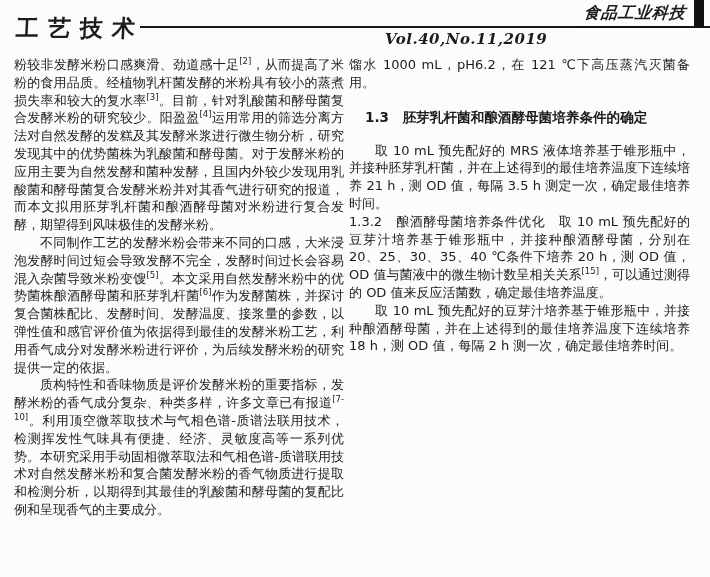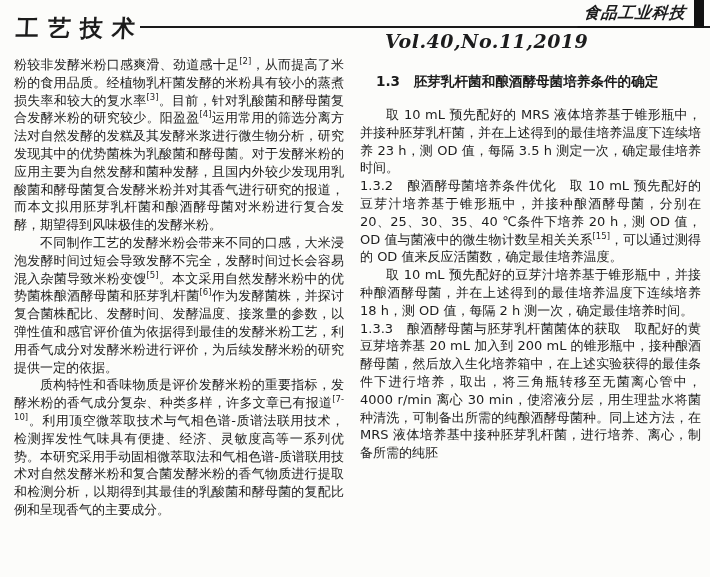--- a/index.html
+++ b/index.html
@@ -19,41 +19,41 @@
     transform:skewX(-3deg);
     white-space:nowrap;
   }
   .header-rule {
     position:absolute; left:140px; top:26px; width:570px; height:2px;
     background:#1a1a1a;
   }
   .issue {
     position:absolute; left:385px; top:30px;
     font-family:"DejaVu Serif","Liberation Serif",serif;
-    font-style:italic; font-weight:700; font-size:19px;
+    font-style:italic; font-weight:700; font-size:15px;
     letter-spacing:0.5px;
     text-align:center;
   }
   .journal-mark {
     position:absolute; right:6px; top:0;
     display:flex; align-items:stretch;
   }
   .journal-name {
     font-size:16px; font-weight:800; font-style:italic;
     letter-spacing:1px;
     border-bottom:2px solid #111;
     padding:3px 5px 1px 5px;
     transform:skewX(-6deg);
     white-space:nowrap;
   }
   .journal-bar { width:10px; background:#111; margin-left:3px; height:28px; }
   
   .columns {
     position:absolute; top:56px; left:14px;
-    display:flex; gap:16px;
+    display:flex; gap:5px;
   }
   .col {
     font-size:13px; line-height:17.8px;
     text-align:justify;
   }
   .col.left  { width:330px; }
   .col.right { width:341px; }
   .col p { margin:0; }
   .col p.indent { text-indent:2em; }
   .col h3 {
@@ -77,21 +77,21 @@
 
   <div class="columns">
 
     <section class="col left">
       <p>粉较非发酵米粉口感爽滑、劲道感十足<sup>[2]</sup>，从而提高了米粉的食用品质。经植物乳杆菌发酵的米粉具有较小的蒸煮损失率和较大的复水率<sup>[3]</sup>。目前，针对乳酸菌和酵母菌复合发酵米粉的研究较少。阳盈盈<sup>[4]</sup>运用常用的筛选分离方法对自然发酵的发糕及其发酵米浆进行微生物分析，研究发现其中的优势菌株为乳酸菌和酵母菌。对于发酵米粉的应用主要为自然发酵和菌种发酵，且国内外较少发现用乳酸菌和酵母菌复合发酵米粉并对其香气进行研究的报道，而本文拟用胚芽乳杆菌和酿酒酵母菌对米粉进行复合发酵，期望得到风味极佳的发酵米粉。</p>
       <p class="indent">不同制作工艺的发酵米粉会带来不同的口感，大米浸泡发酵时间过短会导致发酵不完全，发酵时间过长会容易混入杂菌导致米粉变馊<sup>[5]</sup>。本文采用自然发酵米粉中的优势菌株酿酒酵母菌和胚芽乳杆菌<sup>[6]</sup>作为发酵菌株，并探讨复合菌株配比、发酵时间、发酵温度、接浆量的参数，以弹性值和感官评价值为依据得到最佳的发酵米粉工艺，利用香气成分对发酵米粉进行评价，为后续发酵米粉的研究提供一定的依据。</p>
       <p class="indent">质构特性和香味物质是评价发酵米粉的重要指标，发酵米粉的香气成分复杂、种类多样，许多文章已有报道<sup>[7-10]</sup>。利用顶空微萃取技术与气相色谱-质谱法联用技术，检测挥发性气味具有便捷、经济、灵敏度高等一系列优势。本研究采用手动固相微萃取法和气相色谱-质谱联用技术对自然发酵米粉和复合菌发酵米粉的香气物质进行提取和检测分析，以期得到其最佳的乳酸菌和酵母菌的复配比例和呈现香气的主要成分。</p>
     </section>
 
     <section class="col right">
+      <p>馏水 1000 mL，pH6.2，在 121 ℃下高压蒸汽灭菌备用。</p>
       <h3>1.3　胚芽乳杆菌和酿酒酵母菌培养条件的确定</h3>
-      <p class="indent">取 10 mL 预先配好的 MRS 液体培养基于锥形瓶中，并接种胚芽乳杆菌，并在上述得到的最佳培养温度下连续培养 23 h，测 OD 值，每隔 3.5 h 测定一次，确定最佳培养时间。</p>
+      <p class="indent">取 10 mL 预先配好的 MRS 液体培养基于锥形瓶中，并接种胚芽乳杆菌，并在上述得到的最佳培养温度下连续培养 21 h，测 OD 值，每隔 3.5 h 测定一次，确定最佳培养时间。</p>
       <p>1.3.2　酿酒酵母菌培养条件优化　取 10 mL 预先配好的豆芽汁培养基于锥形瓶中，并接种酿酒酵母菌，分别在 20、25、30、35、40 ℃条件下培养 20 h，测 OD 值，OD 值与菌液中的微生物计数呈相关关系<sup>[15]</sup>，可以通过测得的 OD 值来反应活菌数，确定最佳培养温度。</p>
       <p class="indent">取 10 mL 预先配好的豆芽汁培养基于锥形瓶中，并接种酿酒酵母菌，并在上述得到的最佳培养温度下连续培养 18 h，测 OD 值，每隔 2 h 测一次，确定最佳培养时间。</p>
-      <p>1.3.3　酿酒酵母菌与胚芽乳杆菌菌体的获取　取配好的黄豆芽培养基 20 mL 加入到 200 mL 的锥形瓶中，接种酿酒酵母菌，然后放入生化培养箱中，在上述实验获得的最佳条件下进行培养，取出，将三角瓶转移至无菌离心管中，4000 r/min 离心 30 min，使溶液分层，用生理盐水将菌种清洗，可制备出所需的纯酿酒酵母菌种。同上述方法，在 MRS 液体培养基中接种胚芽乳杆菌，进行培养、离心，制备所需的纯胚</p>
     </section>
 
   </div>
 </div>
 
 </body></html>

